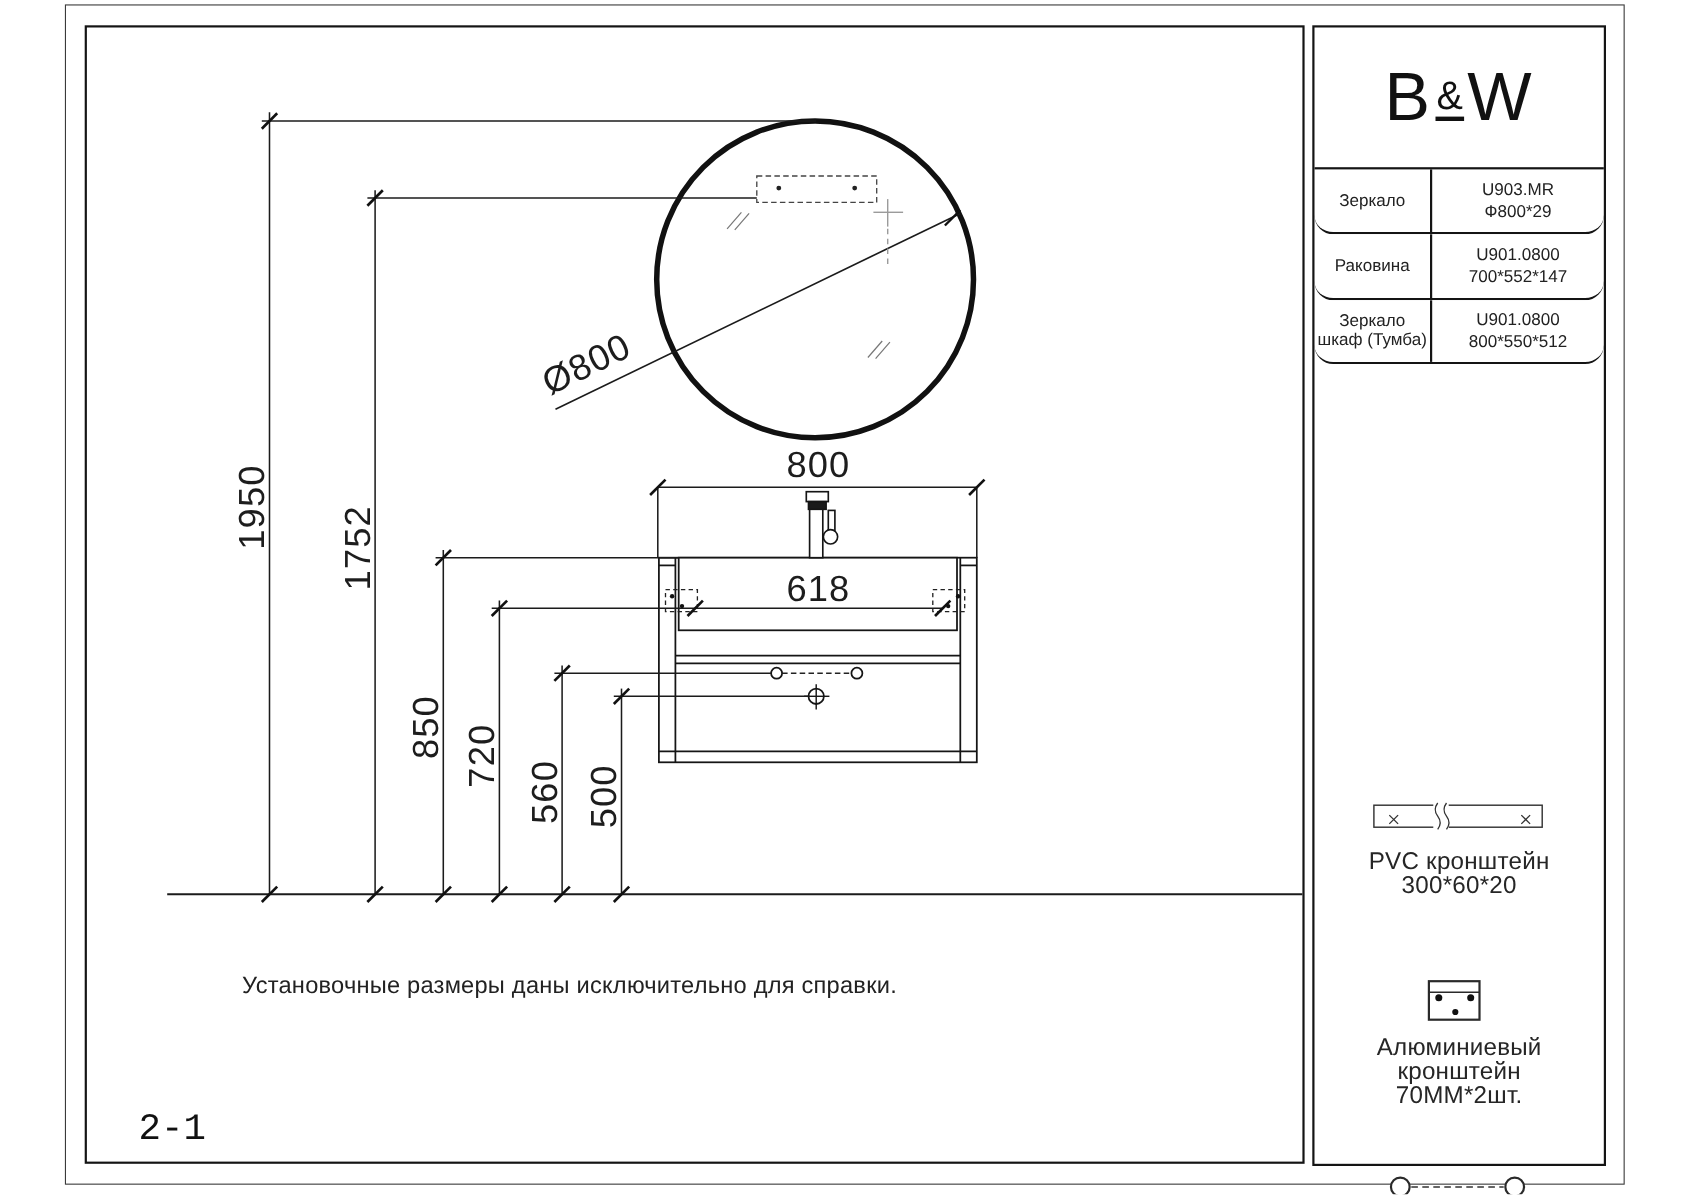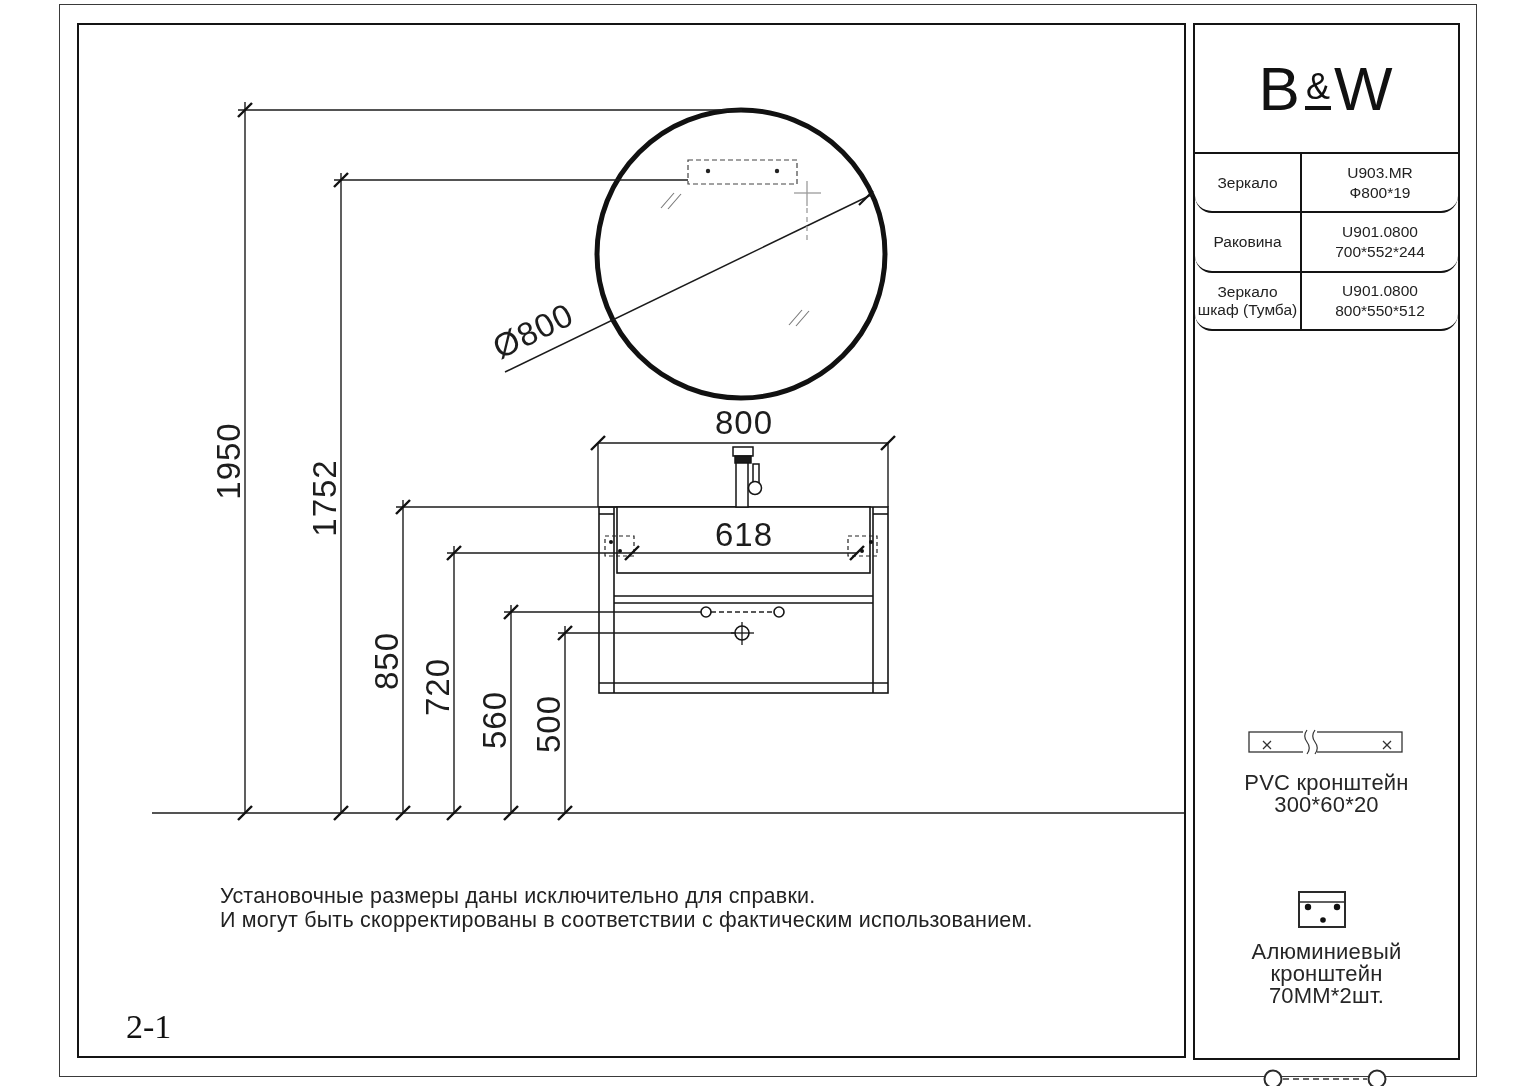--- a/index.html
+++ b/index.html
@@ -7,21 +7,21 @@
         font-family:"Liberation Sans",sans-serif;color:#1a1a1a;}
   .outer-frame{position:absolute;left:59px;top:4px;width:1418px;height:1073px;
         border:1px solid #3a3a3a;box-sizing:border-box;}
   .draw-frame{position:absolute;left:77px;top:23px;width:1109px;height:1035px;
         border:2px solid #141414;box-sizing:border-box;}
   .drawing{position:absolute;left:0;top:0;width:1536px;height:1086px;}
   .dim{font-family:"Liberation Sans",sans-serif;font-size:33px;fill:#1d1d1d;letter-spacing:1px;}
   .note{position:absolute;left:220px;top:884px;font-size:21.5px;line-height:24px;
         letter-spacing:0.2px;color:#222;}
   .sheet-num{position:absolute;left:126px;top:1008px;font-size:34px;
-        font-family:Liberation Serif, serif;color:#111;}
+        font-family:Liberation Mono, monospace;color:#111;}
   
   .panel{position:absolute;left:1193px;top:23px;width:267px;height:1037px;
         border:2px solid #141414;box-sizing:border-box;background:#fff;}
   .logo-block{height:127px;border-bottom:2px solid #141414;display:flex;
         align-items:center;justify-content:center;}
   .logo-letter{font-size:62px;line-height:1;letter-spacing:2px;color:#111;}
   .logo-amp{display:inline-block;font-size:36px;line-height:1;color:#111;
         border-bottom:4px solid #111;padding:0 1px 1px;margin:0 3px;transform:translateY(1px);}
   .spec-row{display:flex;border-bottom:2px solid #141414;border-radius:17px;}
   .spec-row.r1{height:57px}.spec-row.r2{height:58px}.spec-row.r3{height:56px}
@@ -150,46 +150,45 @@
       <text class="dim" x="744" y="434" text-anchor="middle">800</text>
       <text class="dim" x="744" y="546" text-anchor="middle">618</text>
       <text class="dim" x="538" y="341" text-anchor="middle" transform="rotate(-26 538 341)">Ø800</text>
     </g>
   </svg>
 
   <div class="draw-frame"></div>
 
   <div class="note">
     <div>Установочные размеры даны исключительно для справки.</div>
-    <div>И могут быть скорректированы в соответствии с фактическим использованием.</div>
   </div>
 
   <div class="sheet-num">2-1</div>
 
   <div class="panel">
 
     <div class="logo-block">
       <span class="logo-letter">B</span>
       <span class="logo-amp">&amp;</span>
       <span class="logo-letter">W</span>
     </div>
 
     <div class="spec-row r1">
       <div class="spec-label">Зеркало</div>
       <div class="spec-value">
         <div>U903.MR</div>
-        <div>Ф800*19</div>
+        <div>Ф800*29</div>
       </div>
     </div>
 
     <div class="spec-row r2">
       <div class="spec-label">Раковина</div>
       <div class="spec-value">
         <div>U901.0800</div>
-        <div>700*552*244</div>
+        <div>700*552*147</div>
       </div>
     </div>
 
     <div class="spec-row r3">
       <div class="spec-label">Зеркало шкаф (Тумба)</div>
       <div class="spec-value">
         <div>U901.0800</div>
         <div>800*550*512</div>
       </div>
     </div>

